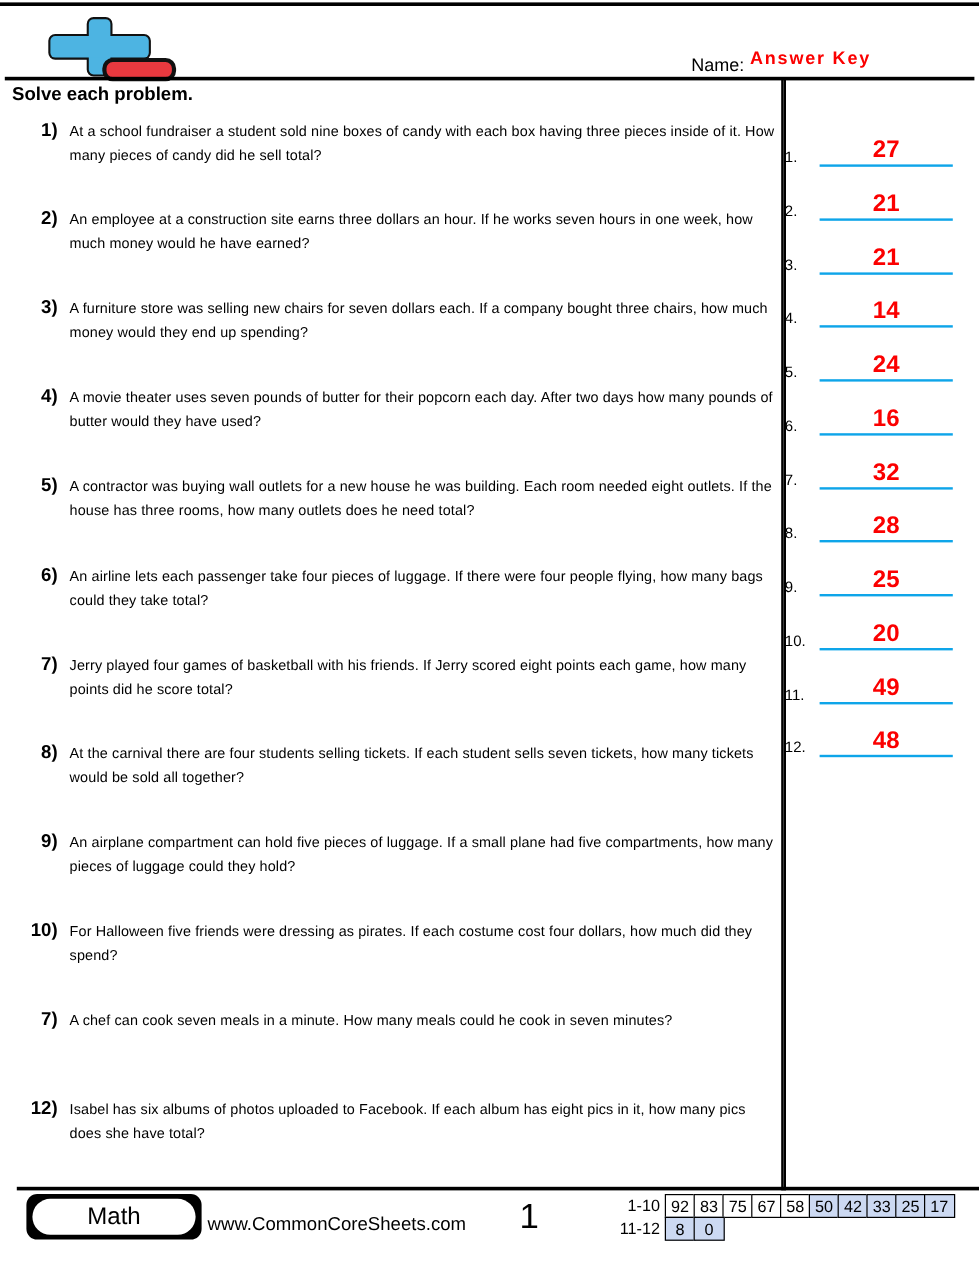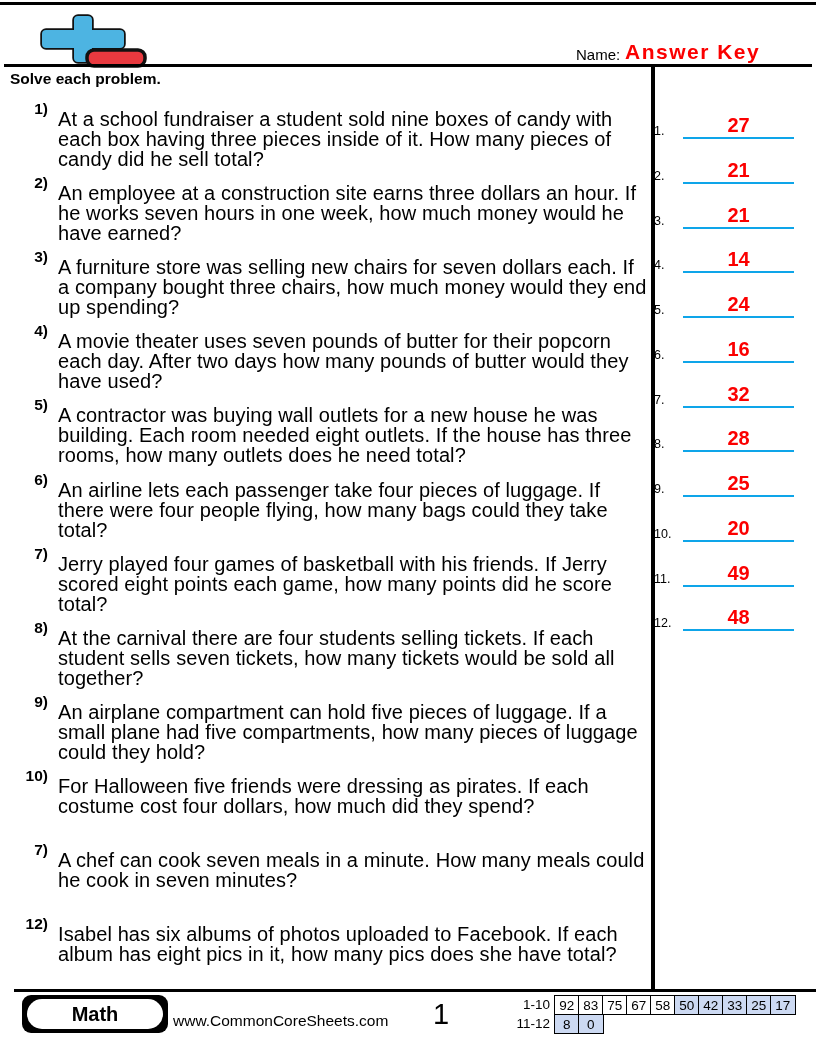--- a/index.html
+++ b/index.html
@@ -5,44 +5,44 @@
   * { margin:0; padding:0; box-sizing:border-box; }
   html,body { background:#fff; }
   .page{
     position:relative; width:816px; height:1056px; background:#ffffff;
     font-family:"Liberation Sans", sans-serif; color:#000; overflow:hidden;
   }
   .top-edge{ position:absolute; left:0; top:2px; width:816px; height:3px; background:#000; }
   .logo{ position:absolute; left:30px; top:13px; }
   .title{ position:absolute; left:226px; top:44px; font-size:17.5px; letter-spacing:.2px; white-space:nowrap; }
   .name-label{ position:absolute; left:576px; top:46px; font-size:15px; }
-  .name-value{ position:absolute; left:625px; top:40px; font-size:21px; font-weight:bold;
+  .name-value{ position:absolute; left:625px; top:40px; font-size:15px; font-weight:bold;
                color:var(--answer-red,#fb0000); letter-spacing:1.5px; white-space:nowrap; }
   .header-rule{ position:absolute; left:4px; top:64px; width:808px; height:3px; background:#000; }
   .instructions{ position:absolute; left:10px; top:70px; font-size:15.5px; font-weight:bold; }
   .vdivider{ position:absolute; left:651px; top:66px; height:926px; width:3px;
              border-left:2px solid #000; border-right:2px solid #000; }
   
   .problem{ position:absolute; left:20px; width:628px; padding-left:38px; }
   .pnum{ position:absolute; left:0; top:0; width:28px; text-align:right;
          font-weight:bold; font-size:15.5px; line-height:20px; }
-  .ptext{ display:block; font-size:20px; line-height:20px; letter-spacing:.1px;margin-top:10px; }
+  .ptext{ display:block; font-size:12px; line-height:20px; letter-spacing:.1px; }
   
   .answers-heading{ position:absolute; left:660px; top:70px; width:156px; text-align:center; }
   .answers-heading span{ display:inline-block; font-weight:bold; font-size:16.5px; letter-spacing:2.5px;
                          border-bottom:2px solid #000; padding:0 2px 2px; }
   .aslot{ position:absolute; left:654px; width:140px; height:30px; display:flex; align-items:flex-end; }
   .anum{ width:29px; flex:none; font-size:12.5px; padding-bottom:1px; }
   .aline{ flex:1; border-bottom:2px solid #0ea5e9; text-align:center; padding-bottom:1px; }
   .aval{ color:var(--answer-red,#fb0000); font-weight:bold; font-size:20px; line-height:1; }
   
   .footer-rule{ position:absolute; left:14px; top:989px; width:802px; height:3px; background:#000; }
   .math-badge{ position:absolute; left:22px; top:995px; width:146px; height:38px; background:#000; border-radius:9px; }
   .math-pill{ position:absolute; left:5px; top:4px; right:5px; bottom:4px; background:#fff; border-radius:15px;
-              display:flex; align-items:center; justify-content:center; font-weight:bold; font-size:20px; }
+              display:flex; align-items:center; justify-content:center; font-weight:normal; font-size:20px; }
   .website{ position:absolute; left:173px; top:1012px; font-size:15.5px; }
   .page-number{ position:absolute; left:411px; top:998px; width:60px; text-align:center; font-size:29px; }
   .grow{ position:absolute; left:514px; display:flex; }
   .glabel{ width:40px; flex:none; text-align:right; padding-right:4px; font-size:13.5px; line-height:20px; }
   .gcell{ width:25.5px; height:20px; flex:none; border:1.5px solid #000; background:#fff;
           font-size:13.5px; display:flex; align-items:center; justify-content:center; }
   .gcell + .gcell{ margin-left:-1.5px; }
   .gcell.shaded{ background:var(--shade-blue,#ccd9f2); }
 </style>
 </head>

